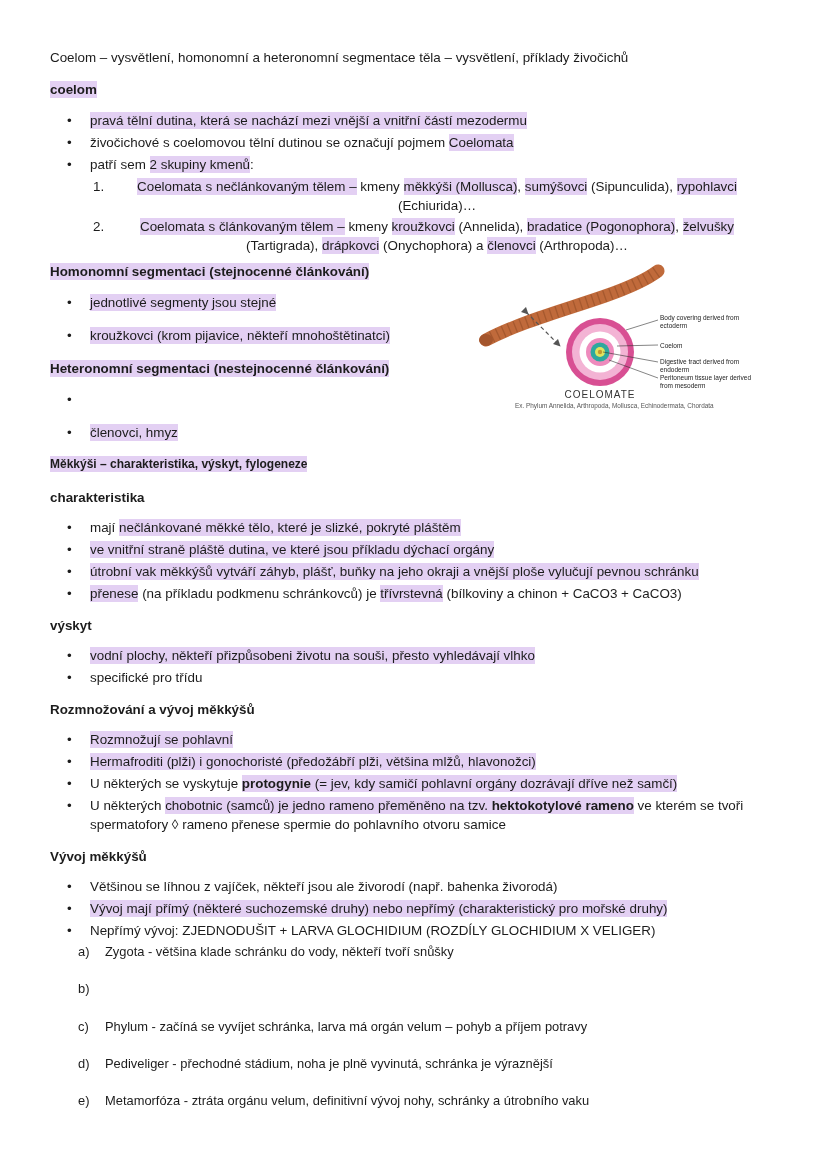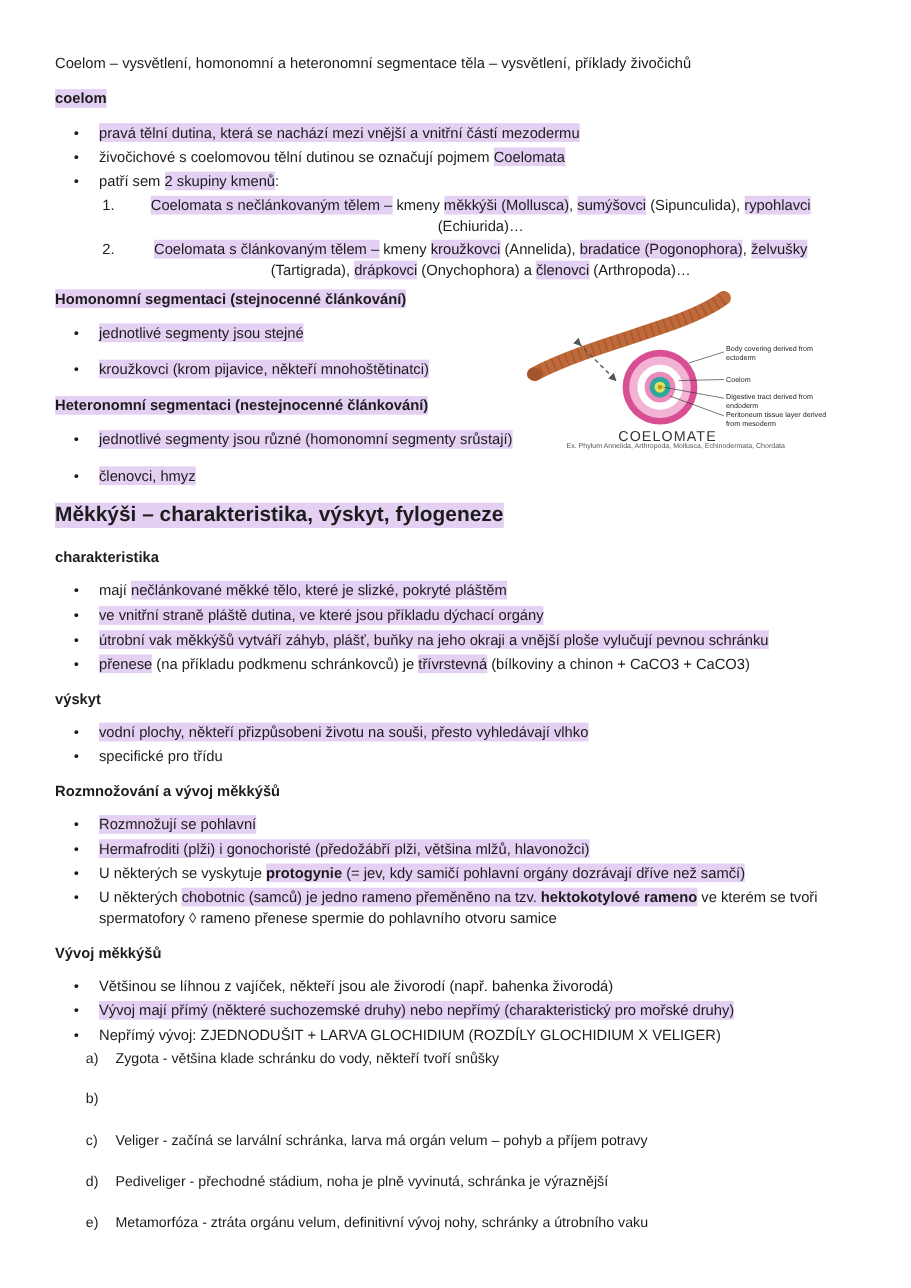--- a/index.html
+++ b/index.html
@@ -9,40 +9,40 @@
     position:relative; width:756px; height:1171px; background:#ffffff;
     font-family:Liberation Sans, sans-serif; color:var(--ink); overflow:hidden;
   }
   .content{ position:absolute; left:50px; top:48px; width:736px; font-size:13.4px; line-height:1.42; }
   .hl{ background:var(--hl); padding:1px 0; }
   .b{ font-weight:700; }
   .blk{ margin:0 0 3px 0; }
   .p{ margin:0 0 13px 0; }
   .h1{ font-weight:700; margin:7px 0 12px 0; }
   .h1.mt-lg{ }
-  .h2{ font-weight:700; font-size:19px; margin:12px 0 14px 0; }
+  .h2{ font-weight:700; font-size:12px; margin:12px 0 14px 0; }
   .h3{ font-weight:700; margin:13px 0 11px 0; }
   .bullet{ display:flex; margin:0 0 3px 17px; }
   .bullet .marker{ width:23px; flex:none; }
   .bullet .txt{ max-width:695px; }
   .bullet.spaced{ margin-bottom:14px; }
   .numbered{ display:flex; margin:0 0 2px 43px; }
   .numbered .marker{ width:24px; flex:none; }
   .numbered .txt{ max-width:640px;text-align:center; }
   .lettered{ display:flex; margin:0 0 19px 28px; font-size:12.9px; }
   .lettered .marker{ width:27px; flex:none; }
 
   
   .figure{ position:absolute; left:470px; top:260px; width:315px; height:162px; pointer-events:none; }
   .fig-label{ position:absolute; left:190px; width:100px; font-size:6.5px; line-height:1.25; color:#222; }
   .fig-label.l1{ top:54px; }
   .fig-label.l2{ top:82px; }
   .fig-label.l3{ top:98px; }
   .fig-label.l4{ top:114px; }
-  .fig-title{ position:absolute; left:92px; top:129px; width:76px; text-align:center; font-size:13px; letter-spacing:1px; color:#333; }
+  .fig-title{ position:absolute; left:92px; top:129px; width:76px; text-align:center; font-size:10px; letter-spacing:1px; color:#333; }
   .fig-caption{ position:absolute; left:45px; top:142px; width:268px; font-size:6.4px; color:#555; }
 </style>
 </head>
 <body>
 
 <div class="page">
 
   <div class="content" id="doc">
       <div class="blk p"><span>Coelom – vysvětlení, homonomní a heteronomní segmentace těla – vysvětlení, příklady živočichů</span></div>
       <div class="blk h1"><span class="b hl">coelom </span></div>
@@ -71,21 +71,20 @@
         <span class="marker">•</span>
         <span class="txt"><span class="hl">jednotlivé segmenty jsou stejné</span></span>
       </div>
       <div class="blk bullet spaced">
         <span class="marker">•</span>
         <span class="txt"><span class="hl">kroužkovci (krom pijavice, někteří mnohoštětinatci)</span></span>
       </div>
       <div class="blk h1"><span class="b hl">Heteronomní segmentaci (nestejnocenné článkování)</span></div>
       <div class="blk bullet spaced">
         <span class="marker">•</span>
-        <span class="txt"><span class="hl">jednotlivé segmenty jsou různé (homonomní segmenty srůstají)</span></span>
       </div>
       <div class="blk bullet spaced">
         <span class="marker">•</span>
         <span class="txt"><span class="hl">členovci, hmyz</span></span>
       </div>
       <div class="blk h2"><span class="b hl">Měkkýši – charakteristika, výskyt, fylogeneze </span></div>
       <div class="blk h3"><span class="b">charakteristika</span></div>
       <div class="blk bullet">
         <span class="marker">•</span>
         <span class="txt"><span>mají </span><span class="hl">nečlánkované měkké tělo, které je slizké, pokryté pláštěm</span></span>
@@ -143,21 +142,21 @@
       </div>
       <div class="blk lettered">
         <span class="marker">a)</span>
         <span class="txt"><span>Zygota - většina klade schránku do vody, někteří tvoří snůšky</span></span>
       </div>
       <div class="blk lettered">
         <span class="marker">b)</span>
       </div>
       <div class="blk lettered">
         <span class="marker">c)</span>
-        <span class="txt"><span>Veliger - začíná se larvální schránka, larva má orgán velum – pohyb a příjem potravy</span></span>
+        <span class="txt"><span>Phylum - začíná se vyvíjet schránka, larva má orgán velum – pohyb a příjem potravy</span></span>
       </div>
       <div class="blk lettered">
         <span class="marker">d)</span>
         <span class="txt"><span>Pediveliger - přechodné stádium, noha je plně vyvinutá, schránka je výraznější</span></span>
       </div>
       <div class="blk lettered">
         <span class="marker">e)</span>
         <span class="txt"><span>Metamorfóza - ztráta orgánu velum, definitivní vývoj nohy, schránky a útrobního vaku</span></span>
       </div>
     </div>

